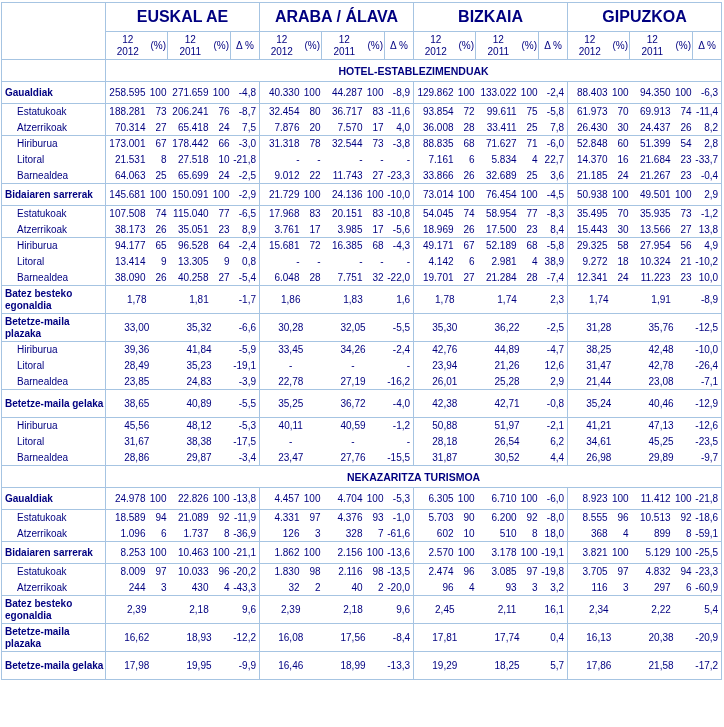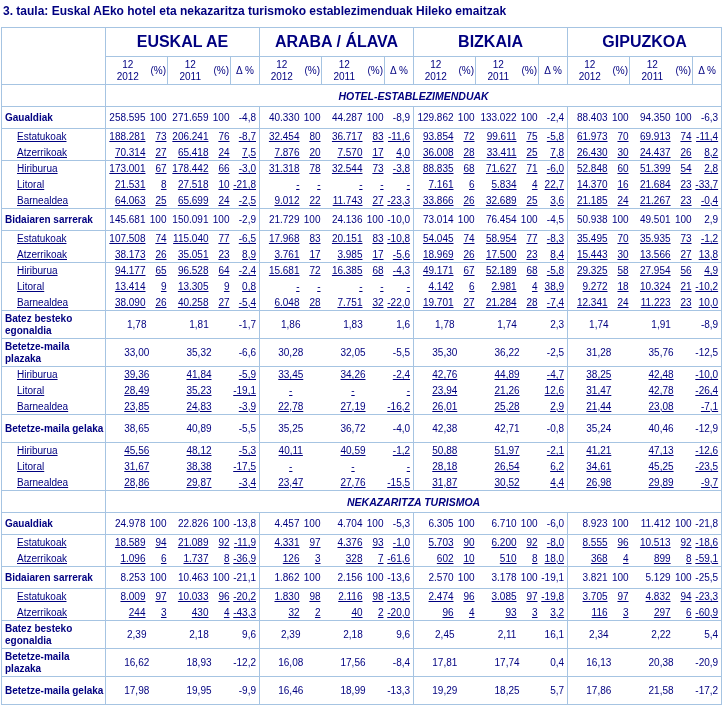--- a/index.html
+++ b/index.html
@@ -4,39 +4,38 @@
 <style>
   :root{ --navy:#000080; --bc:#a6c4e2; }
   html,body{margin:0;padding:0;background:#fff;}
   body{font-family:"Liberation Sans","DejaVu Sans",sans-serif;color:var(--navy);}
   .page{width:724px;box-sizing:border-box;padding:2px 1px;}
   .title{font-weight:bold;font-size:12px;color:var(--navy);padding:2px 0 9px 2px;}
   table{border-collapse:collapse;width:721px;table-layout:fixed;font-size:10px;border:1px solid var(--bc);}
   th,td{overflow:hidden;vertical-align:middle;padding:0;}
   .lb{border-left:1px solid var(--bc);}
   tr.bt td, tr.bt th{border-top:1px solid var(--bc);}
-  tr.h1{height:29px;} tr.h2{height:28px;} tr.sec{height:22px;font-style:italic;}
-  tr.mainrow{height:22px;margin-top:40px;} tr.sub{height:16px;text-decoration:underline;} tr.pairr{height:28px;}
+  tr.h1{height:29px;} tr.h2{height:28px;} tr.sec{height:22px;}
+  tr.mainrow{height:22px;margin-top:40px;} tr.sub{height:16px;} tr.pairr{height:28px;}
   .ghead{text-align:center;font-weight:bold;font-size:16px;}
   .shead{text-align:center;font-weight:normal;white-space:pre-line;line-height:1.2;}
   .corner{background:#fff;}
   .lab{text-align:left;padding-left:3px;font-weight:bold;white-space:normal;line-height:1.15;}
   .sublab{font-weight:normal;padding-left:15px;}
   .sec-cell{text-align:center;font-weight:bold;font-size:10.5px;}
   .v{text-align:right;padding-right:4px;white-space:nowrap;}
   .p{text-align:right;padding-right:1px;white-space:nowrap;}
   .d{text-align:right;padding-right:3px;white-space:nowrap;}
   .pv{text-align:center;white-space:nowrap;}
   .footer{font-weight:bold;font-style:italic;font-size:11.5px;color:var(--navy);padding:6px 0 0 2px;}
 </style>
 </head>
 <body>
 
 <div class="page">
-  <div class="title">3. taula: Euskal AEko hotel eta nekazaritza turismoko establezimenduak Hileko emaitzak</div>
   <table>
       <colgroup>
         <col style="width: 104px;">
         <col style="width: 44px;">
         <col style="width: 18px;">
         <col style="width: 45px;">
         <col style="width: 18px;">
         <col style="width: 29px;">
         <col style="width: 44px;">
         <col style="width: 18px;">

